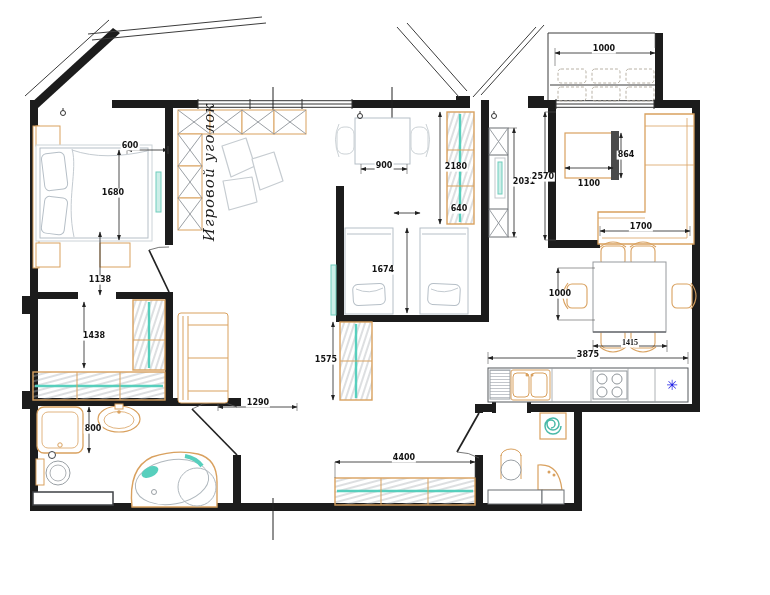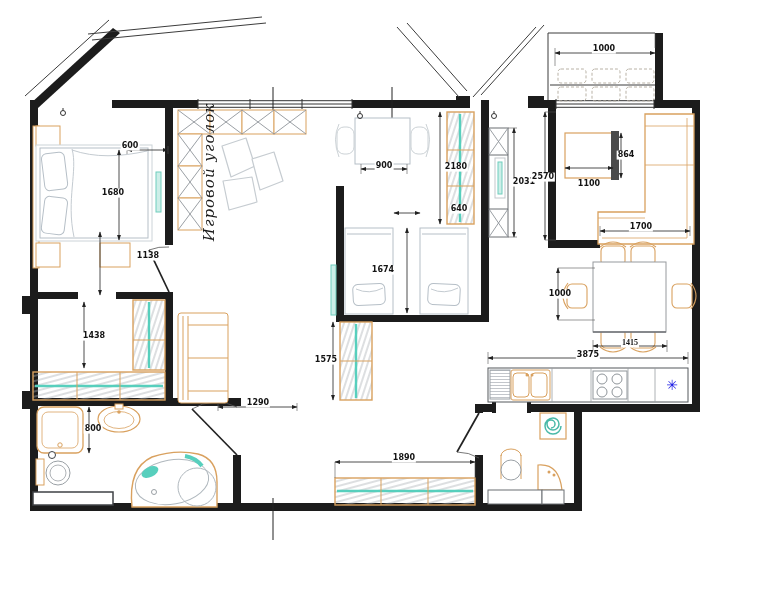--- a/index.html
+++ b/index.html
@@ -381,30 +381,30 @@
       <path d="M600,226 V236 M690,226 V236 M555,66 V48 M655,48 V33"></path>
       <path d="M545,112 H556 M545,240 H556 M508,128 H517 M508,237 H517"></path>
       <path d="M488,352 V364 M688,352 V364"></path>
     </g>
   </g>
 </svg>
 
 <div id="labels">
       <div class="dim" style="left: 130px; top: 146px;">600</div>
       <div class="dim" style="left: 113px; top: 193px;">1680</div>
-      <div class="dim" style="left: 100px; top: 256px; margin-left: 48px;">1138</div>
+      <div class="dim" style="left: 100px; top: 280px;">1138</div>
       <div class="dim" style="left: 78px; top: 336px; margin-left: 16px;">1438</div>
       <div class="dim" style="left: 93px; top: 429px;">800</div>
       <div class="dim" style="left: 384px; top: 166px;">900</div>
       <div class="dim" style="left: 456px; top: 167px;">2180</div>
       <div class="dim" style="left: 415px; top: 209px; margin-left: 44px;">640</div>
       <div class="dim" style="left: 383px; top: 270px;">1674</div>
       <div class="dim" style="left: 326px; top: 360px;">1575</div>
       <div class="dim" style="left: 258px; top: 403px;">1290</div>
-      <div class="dim" style="left: 404px; top: 458px;">1890</div>
+      <div class="dim" style="left: 404px; top: 458px;">4400</div>
       <div class="dim" style="left: 524px; top: 182px;">2031</div>
       <div class="dim" style="left: 543px; top: 177px;">2570</div>
       <div class="dim" style="left: 589px; top: 164px; margin-top: 20px;">1100</div>
       <div class="dim" style="left: 626px; top: 155px;">864</div>
       <div class="dim" style="left: 641px; top: 227px;">1700</div>
       <div class="dim" style="left: 604px; top: 49px;">1000</div>
       <div class="dim" style="left: 560px; top: 294px;">1000</div>
       <div class="dim" style="left: 630px; top: 343px; font-family: Liberation Serif, serif;">1415</div>
       <div class="dim" style="left: 588px; top: 355px;">3875</div>
       <div class="roomlab" style="left: 209px; top: 172px; transform: translate(-50%, -50%) rotate(-90deg);">Игровой уголок</div>

